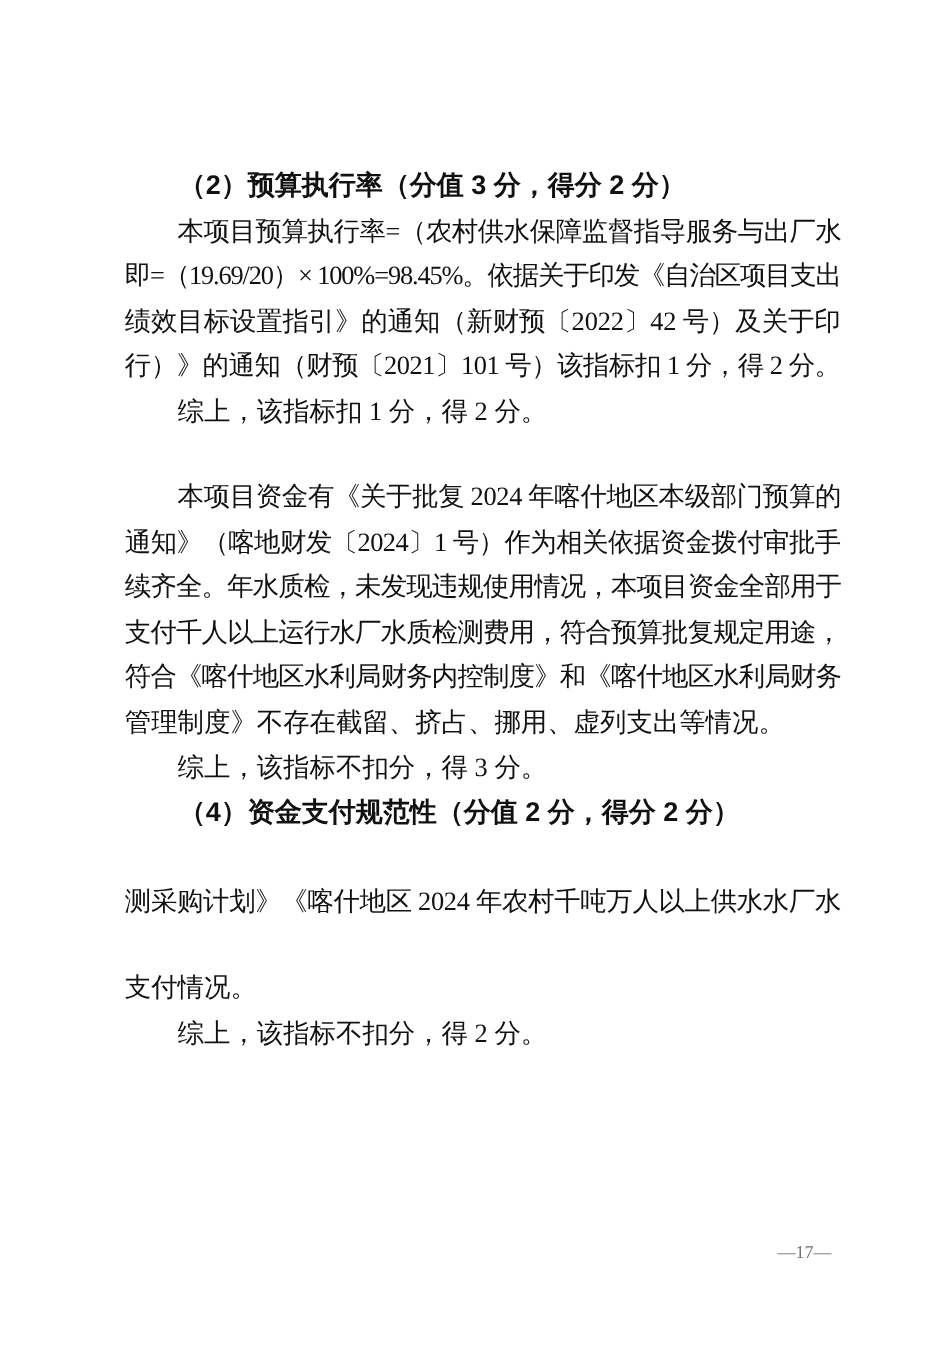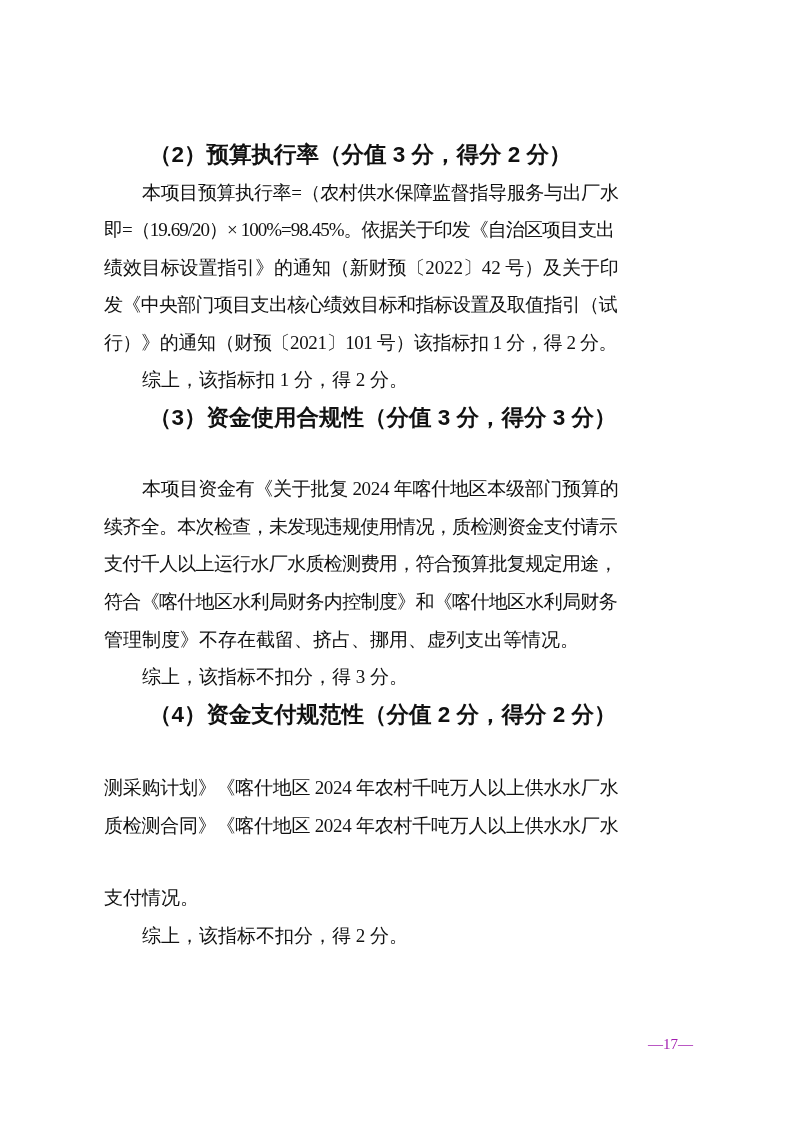--- a/index.html
+++ b/index.html
@@ -15,66 +15,64 @@
     position: absolute; left: 0; top: 0;
     width: 793px; height: 800px;
     background: #ffffff;
   }
   .content {
     position: absolute;
     left: 104px; top: 136px;
     width: 597px;
   }
   .line {
-    font-size: 19px;
+    font-size: 22px;
     line-height: 37.55px;
     height: 37.55px;
     white-space: nowrap;
     text-align: left;
   }
   .indent { text-indent: 2em; }
   .heading {
     font-family: "Liberation Sans", "DejaVu Sans", sans-serif;
     font-weight: bold;
     font-size: 22.5px;
     text-indent: 2em;
   }
   .footer {
     position: absolute;
     top: 1036px;
     right: 100px;
     font-size: 15px;
     font-family: "Liberation Serif", "DejaVu Serif", serif;
-    color: #a21caf;
+    color: #737373;
   }
 </style>
 </head>
 <body>
 
 <div class="page">
   <div class="content">
 
     <div class="line heading" style="letter-spacing: 0px;">（2）预算执行率（分值 3 分，得分 2 分）</div>
     <div class="line indent fit" style="letter-spacing: -0.35px;">本项目预算执行率=（农村供水保障监督指导服务与出厂水</div>
     <div class="line fit" style="letter-spacing: -0.97px;">即=（19.69/20）× 100%=98.45%。依据关于印发《自治区项目支出</div>
     <div class="line fit" style="letter-spacing: -0.1px;">绩效目标设置指引》的通知（新财预〔2022〕42 号）及关于印</div>
-    <div class="line fit" style="letter-spacing: -0.68px;">发《中央部门项目支出核心绩效目标和指标设置及取值指引（试</div>
     <div class="line" style="letter-spacing: -0.39px;">行）》的通知（财预〔2021〕101 号）该指标扣 1 分，得 2 分。</div>
     <div class="line indent" style="letter-spacing: 0px;">综上，该指标扣 1 分，得 2 分。</div>
 
-    <div class="line heading" style="letter-spacing: 0px;">（3）资金使用合规性（分值 3 分，得分 3 分）</div>
     <div class="line indent fit" style="letter-spacing: -0.28px; margin-top: 34px;">本项目资金有《关于批复 2024 年喀什地区本级部门预算的</div>
-    <div class="line fit" style="letter-spacing: -0.68px;">续齐全。本次检查，未发现违规使用情况，质检测资金支付请示</div>
+    <div class="line fit" style="letter-spacing: -0.45px;">通知》（喀地财发〔2024〕1 号）作为相关依据资金拨付审批手</div>
+    <div class="line fit" style="letter-spacing: -0.68px;">续齐全。年水质检，未发现违规使用情况，本项目资金全部用于</div>
     <div class="line fit" style="letter-spacing: -0.68px;">支付千人以上运行水厂水质检测费用，符合预算批复规定用途，</div>
     <div class="line fit" style="letter-spacing: -0.68px;">符合《喀什地区水利局财务内控制度》和《喀什地区水利局财务</div>
     <div class="line" style="letter-spacing: 0px;">管理制度》不存在截留、挤占、挪用、虚列支出等情况。</div>
     <div class="line indent" style="letter-spacing: 0px;">综上，该指标不扣分，得 3 分。</div>
 
     <div class="line heading" style="letter-spacing: 0px;">（4）资金支付规范性（分值 2 分，得分 2 分）</div>
     <div class="line fit" style="letter-spacing: -0.26px; margin-top: 36px;">测采购计划》《喀什地区 2024 年农村千吨万人以上供水水厂水</div>
-    <div class="line fit" style="letter-spacing: -0.26px;">质检测合同》《喀什地区 2024 年农村千吨万人以上供水水厂水</div>
     <div class="line" style="letter-spacing: 0px; margin-top: 35px;">支付情况。</div>
     <div class="line indent" style="letter-spacing: 0px;">综上，该指标不扣分，得 2 分。</div>
 
   </div>
 
   <div class="footer">—17—</div>
 </div>
 
 </body></html>

